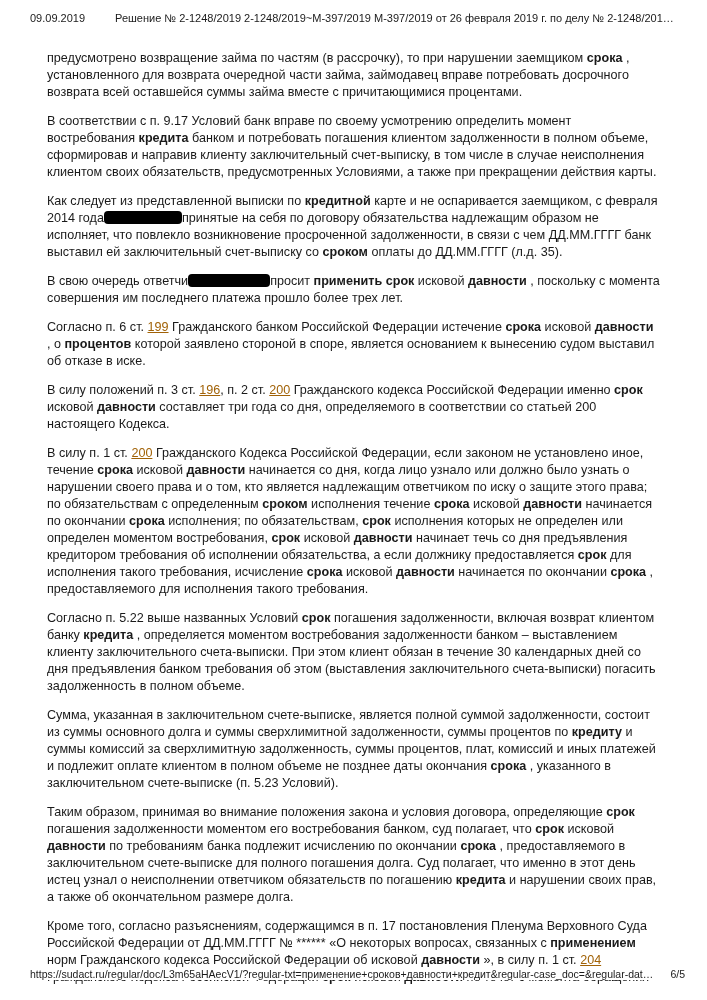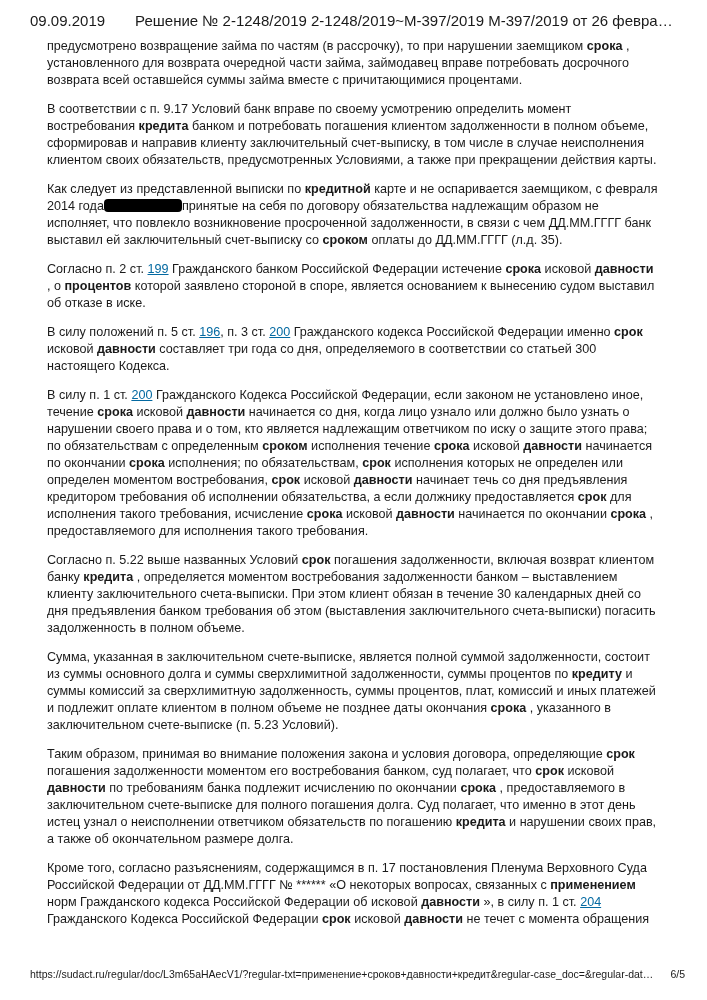--- a/index.html
+++ b/index.html
@@ -8,41 +8,41 @@
     background: #ffffff;
     font-family: "Liberation Sans", sans-serif;
     color: #1a1a1a;
     position: relative;
     overflow: hidden;
   }
   .print-header {
     position: absolute;
     top: 12px; left: 30px; right: 30px;
     display: flex; align-items: baseline;
-    font-size: 15px; color: #1a1a1a;
+    font-size: 11px; color: #1a1a1a;
     white-space: nowrap;
   }
   .print-header .hdr-date { flex: 0 0 auto; }
   .print-header .hdr-title {
     flex: 1 1 auto; text-align: center;
     overflow: hidden; text-overflow: ellipsis;
     padding-left: 30px;
   }
   .doc-body {
     position: absolute;
-    top: 38px; left: 47px;
+    top: 50px; left: 47px;
     width: 613px;
     font-size: 12.6px;
     line-height: 17px;
     text-align: left;
   }
   .para { margin: 0 0 12px 0; }
   .para .hl { font-weight: bold; }
   .para a {
-    color: #0369a1;
+    color: #a16207;
     text-decoration: underline;
     cursor: pointer;
   }
   .redact {
     display: inline-block;
     background: #000000;
     height: 13px;
     border-radius: 4px;
     vertical-align: -2px;
   }
@@ -66,22 +66,23 @@
 
 <header class="print-header">
   <span class="hdr-date">09.09.2019</span>
   <span class="hdr-title">Решение № 2-1248/2019 2-1248/2019~М-397/2019 М-397/2019 от 26 февраля 2019 г. по делу № 2-1248/2019 :: СудАкт.ру</span>
 </header>
 
 <main class="doc-body">
     <p class="para"><span>предусмотрено возвращение займа по частям (в рассрочку), то при нарушении заемщиком </span><span class="hl">срока</span><span> , установленного для возврата очередной части займа, займодавец вправе потребовать досрочного возврата всей оставшейся суммы займа вместе с причитающимися процентами.</span></p>
     <p class="para"><span>В соответствии с п. 9.17 Условий банк вправе по своему усмотрению определить момент востребования </span><span class="hl">кредита</span><span> банком и потребовать погашения клиентом задолженности в полном объеме, сформировав и направив клиенту заключительный счет-выписку, в том числе в случае неисполнения клиентом своих обязательств, предусмотренных Условиями, а также при прекращении действия карты.</span></p>
     <p class="para"><span>Как следует из представленной выписки по </span><span class="hl">кредитной</span><span> карте и не оспаривается заемщиком, с февраля 2014 года</span><span class="redact" style="width: 78px;"></span><span>принятые на себя по договору обязательства надлежащим образом не исполняет, что повлекло возникновение просроченной задолженности, в связи с чем ДД.ММ.ГГГГ банк выставил ей заключительный счет-выписку со </span><span class="hl">сроком</span><span> оплаты до ДД.ММ.ГГГГ (л.д. 35).</span></p>
-    <p class="para"><span>Согласно п. 2 ст. </span><a href="#">199</a><span> Гражданского банком Российской Федерации истечение </span><span class="hl">срока</span><span> исковой </span><span class="hl">давности</span><span> , о </span><span class="hl">процентов</span><span> которой заявлено стороной в споре, является основанием к вынесению судом выставил об отказе в иске.</span></p>
-    <p class="para"><span>В силу положений п. 5 ст. </span><a href="#">196</a><span>, п. 3 ст. </span><a href="#">200</a><span> Гражданского кодекса Российской Федерации именно </span><span class="hl">срок</span><span> исковой </span><span class="hl">давности</span><span> составляет три года со дня, определяемого в соответствии со статьей 300 настоящего Кодекса.</span></p>
+    <p class="para"><span>В свою очередь ответчи</span><span class="redact" style="width: 82px;"></span><span>просит </span><span class="hl">применить срок</span><span> исковой </span><span class="hl">давности</span><span> , поскольку с момента совершения им последнего платежа прошло более трех лет.</span></p>
+    <p class="para"><span>Согласно п. 6 ст. </span><a href="#">199</a><span> Гражданского банком Российской Федерации истечение </span><span class="hl">срока</span><span> исковой </span><span class="hl">давности</span><span> , о </span><span class="hl">процентов</span><span> которой заявлено стороной в споре, является основанием к вынесению судом выставил об отказе в иске.</span></p>
+    <p class="para"><span>В силу положений п. 3 ст. </span><a href="#">196</a><span>, п. 2 ст. </span><a href="#">200</a><span> Гражданского кодекса Российской Федерации именно </span><span class="hl">срок</span><span> исковой </span><span class="hl">давности</span><span> составляет три года со дня, определяемого в соответствии со статьей 200 настоящего Кодекса.</span></p>
     <p class="para"><span>В силу п. 1 ст. </span><a href="#">200</a><span> Гражданского Кодекса Российской Федерации, если законом не установлено иное, течение </span><span class="hl">срока</span><span> исковой </span><span class="hl">давности</span><span> начинается со дня, когда лицо узнало или должно было узнать о нарушении своего права и о том, кто является надлежащим ответчиком по иску о защите этого права; по обязательствам с определенным </span><span class="hl">сроком</span><span> исполнения течение </span><span class="hl">срока</span><span> исковой </span><span class="hl">давности</span><span> начинается по окончании </span><span class="hl">срока</span><span> исполнения; по обязательствам, </span><span class="hl">срок</span><span> исполнения которых не определен или определен моментом востребования, </span><span class="hl">срок</span><span> исковой </span><span class="hl">давности</span><span> начинает течь со дня предъявления кредитором требования об исполнении обязательства, а если должнику предоставляется </span><span class="hl">срок</span><span> для исполнения такого требования, исчисление </span><span class="hl">срока</span><span> исковой </span><span class="hl">давности</span><span> начинается по окончании </span><span class="hl">срока</span><span> , предоставляемого для исполнения такого требования.</span></p>
     <p class="para"><span>Согласно п. 5.22 выше названных Условий </span><span class="hl">срок</span><span> погашения задолженности, включая возврат клиентом банку </span><span class="hl">кредита</span><span> , определяется моментом востребования задолженности банком – выставлением клиенту заключительного счета-выписки. При этом клиент обязан в течение 30 календарных дней со дня предъявления банком требования об этом (выставления заключительного счета-выписки) погасить задолженность в полном объеме.</span></p>
     <p class="para"><span>Сумма, указанная в заключительном счете-выписке, является полной суммой задолженности, состоит из суммы основного долга и суммы сверхлимитной задолженности, суммы процентов по </span><span class="hl">кредиту</span><span> и суммы комиссий за сверхлимитную задолженность, суммы процентов, плат, комиссий и иных платежей и подлежит оплате клиентом в полном объеме не позднее даты окончания </span><span class="hl">срока</span><span> , указанного в заключительном счете-выписке (п. 5.23 Условий).</span></p>
     <p class="para"><span>Таким образом, принимая во внимание положения закона и условия договора, определяющие </span><span class="hl">срок</span><span> погашения задолженности моментом его востребования банком, суд полагает, что </span><span class="hl">срок</span><span> исковой </span><span class="hl">давности</span><span> по требованиям банка подлежит исчислению по окончании </span><span class="hl">срока</span><span> , предоставляемого в заключительном счете-выписке для полного погашения долга. Суд полагает, что именно в этот день истец узнал о неисполнении ответчиком обязательств по погашению </span><span class="hl">кредита</span><span> и нарушении своих прав, а также об окончательном размере долга.</span></p>
     <p class="para"><span>Кроме того, согласно разъяснениям, содержащимся в п. 17 постановления Пленума Верховного Суда Российской Федерации от ДД.ММ.ГГГГ № ****** «О некоторых вопросах, связанных с </span><span class="hl">применением</span><span> норм Гражданского кодекса Российской Федерации об исковой </span><span class="hl">давности</span><span> », в силу п. 1 ст. </span><a href="#">204</a><span> Гражданского Кодекса Российской Федерации </span><span class="hl">срок</span><span> исковой </span><span class="hl">давности</span><span> не течет с момента обращения</span></p>
   </main>
 
 <footer class="print-footer">
   <span class="ftr-url">https://sudact.ru/regular/doc/L3m65aHAecV1/?regular-txt=применение+сроков+давности+кредит&amp;regular-case_doc=&amp;regular-date_from=&amp;reg…</span>
   <span class="ftr-page">6/5</span>

